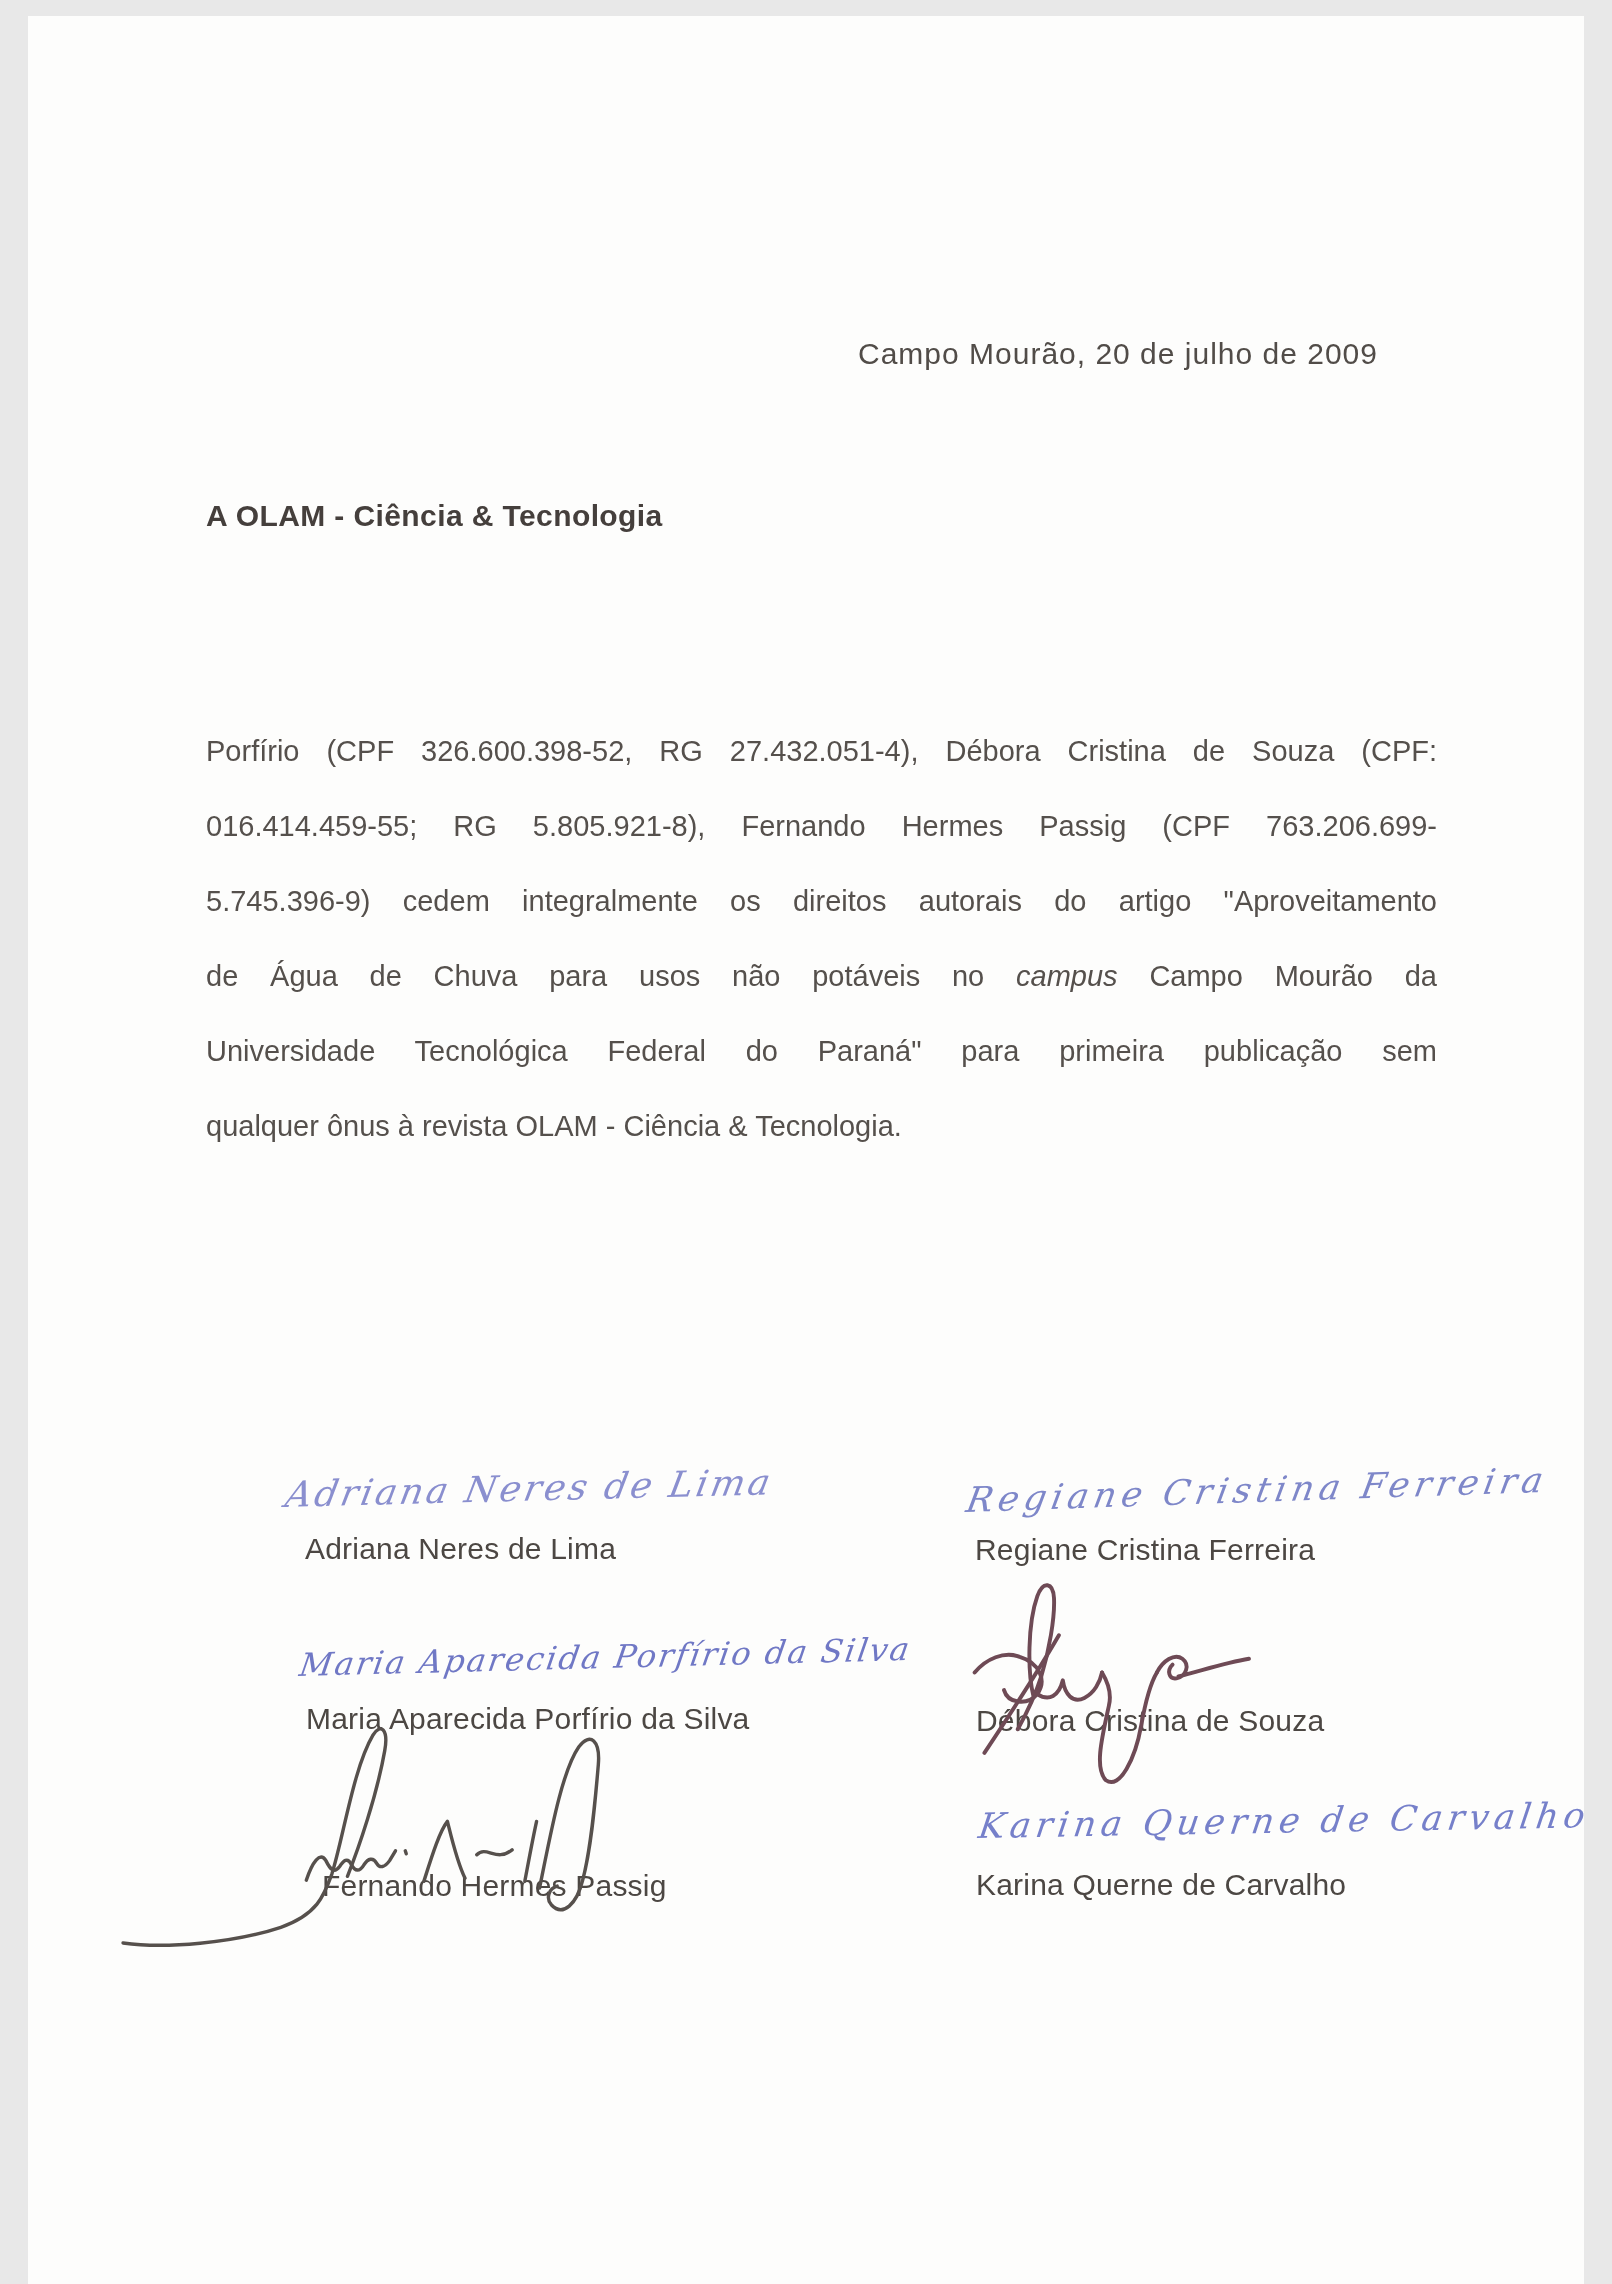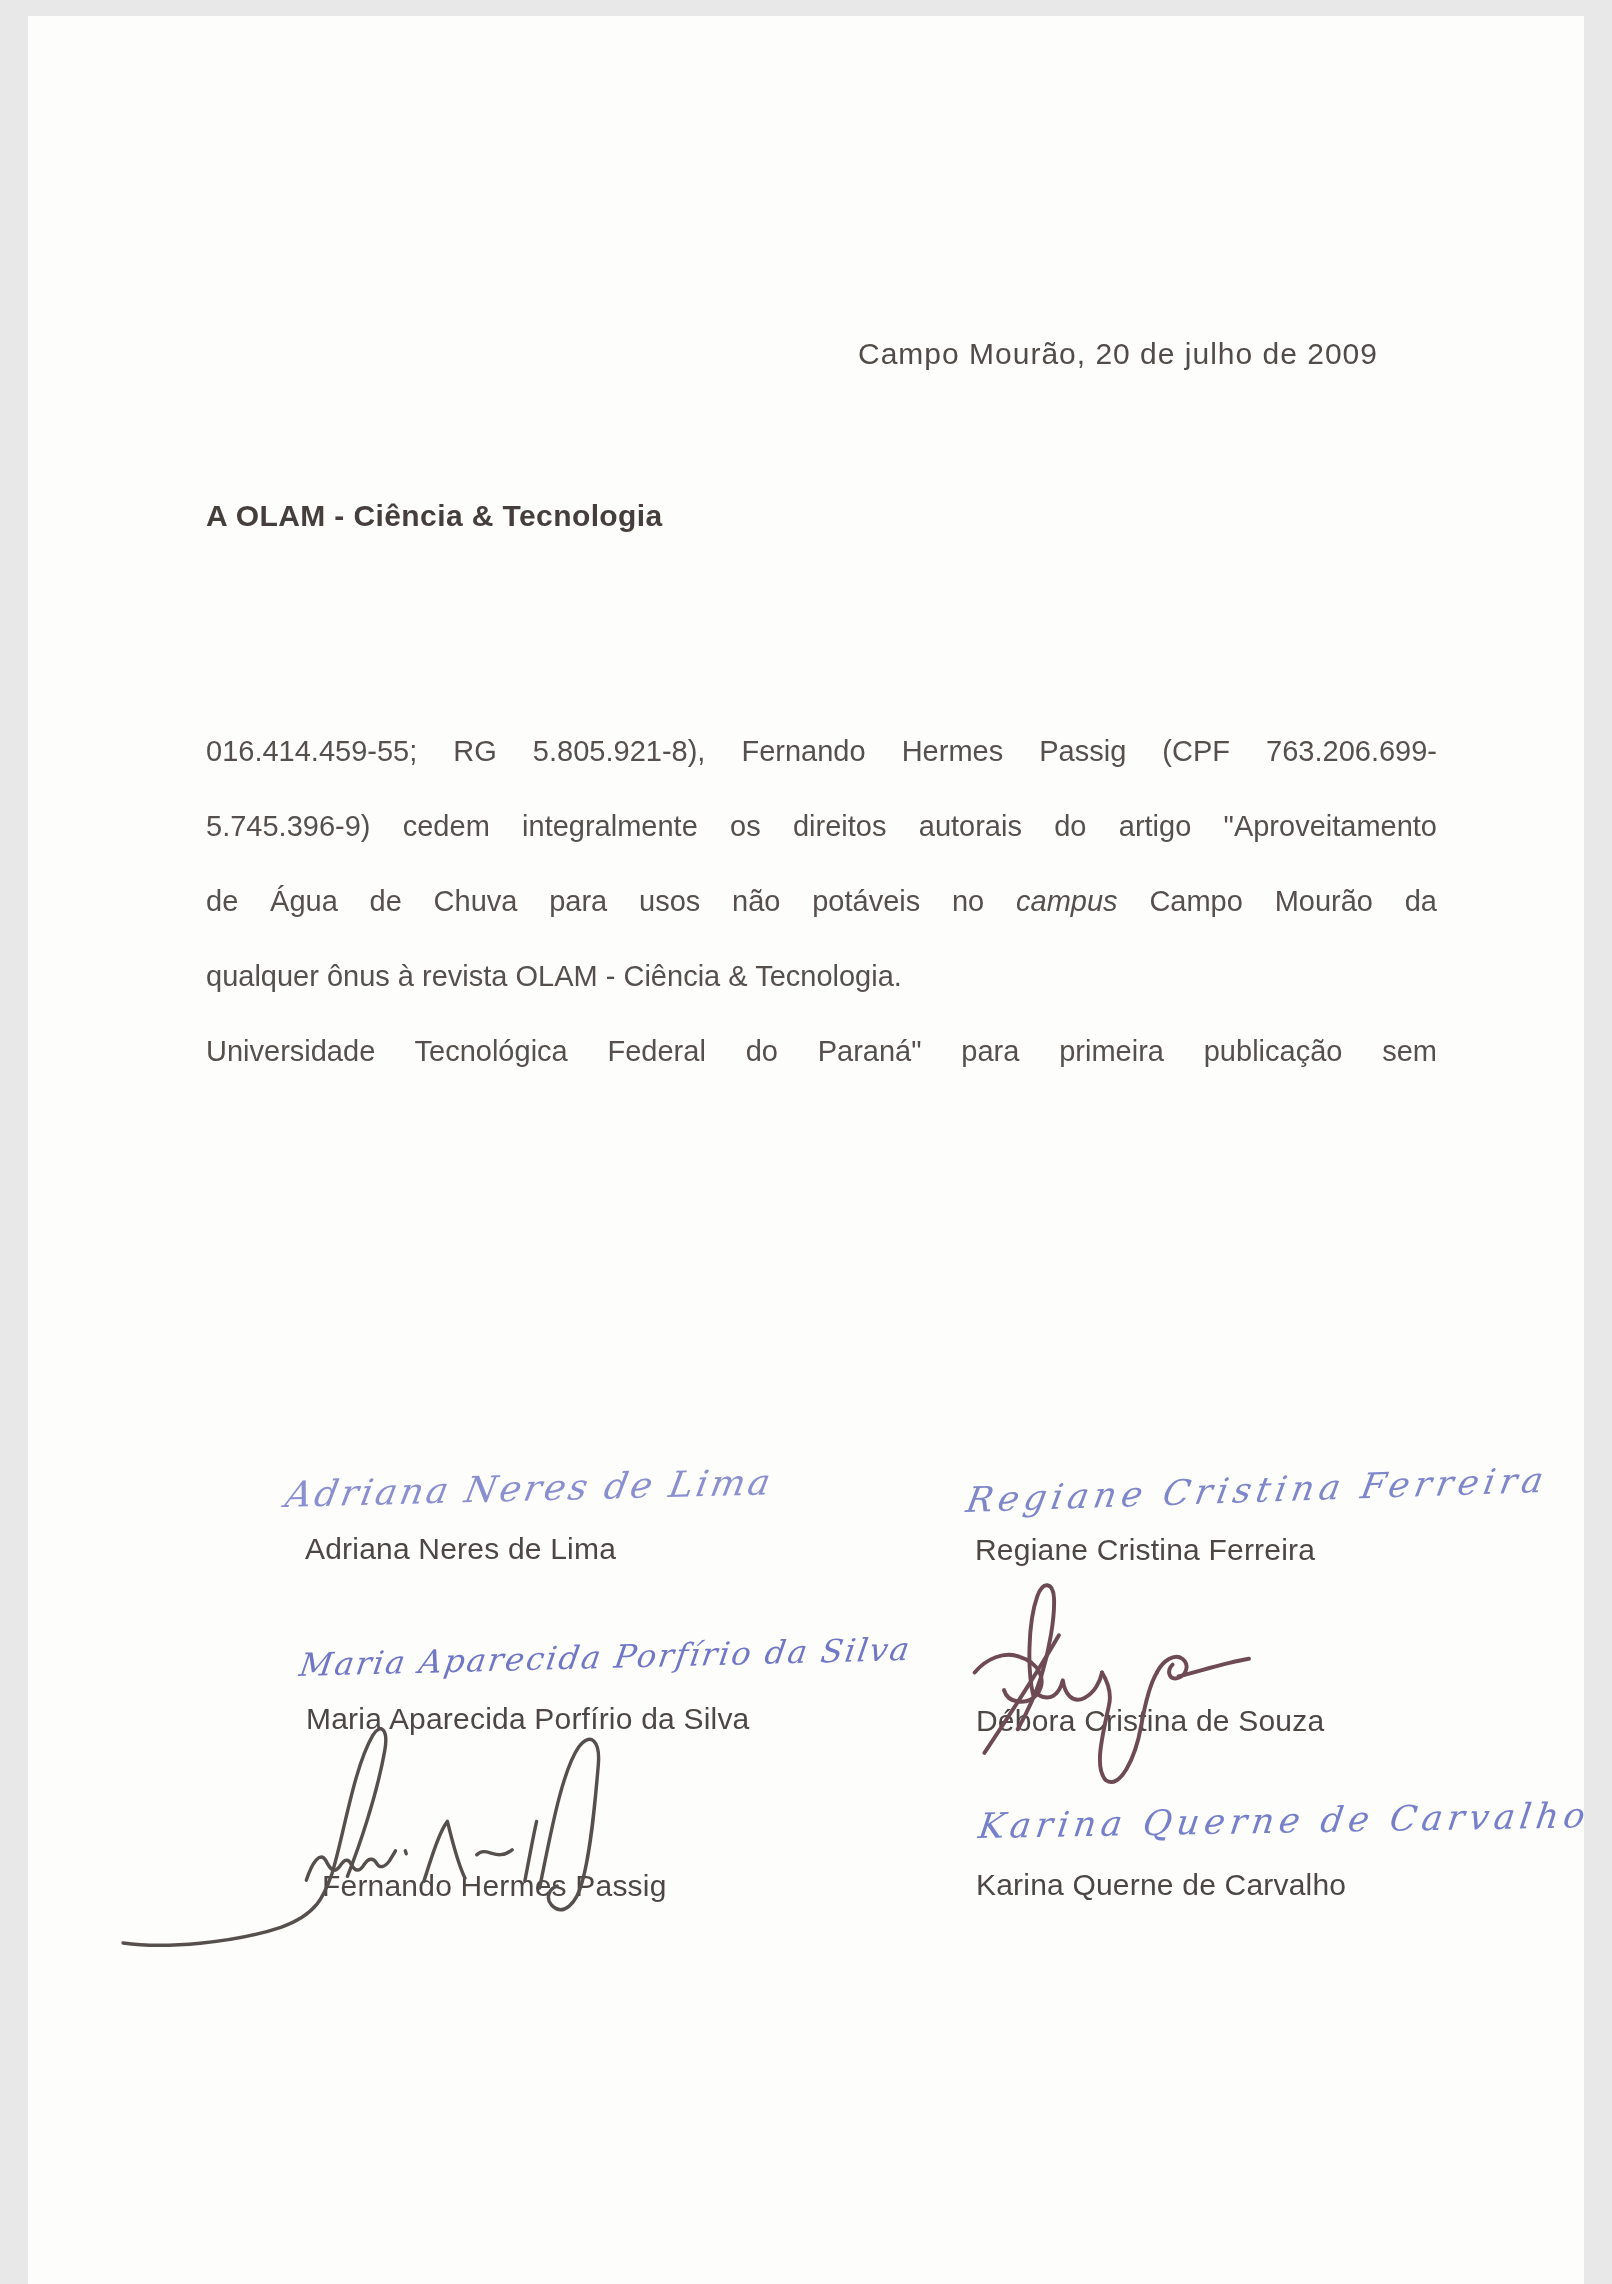--- a/index.html
+++ b/index.html
@@ -55,25 +55,26 @@
 </head>
 <body>
 
 <div class="page">
 
   <div class="abs date-line">Campo Mourão, 20 de julho de 2009</div>
 
   <div class="abs addressee">A OLAM - Ciência &amp; Tecnologia</div>
 
   <div class="abs body-text">
+    <div class="line">Porfírio (CPF 326.600.398-52, RG 27.432.051-4), Débora Cristina de Souza (CPF:</div>
     <div class="line">016.414.459-55; RG 5.805.921-8), Fernando Hermes Passig (CPF 763.206.699-</div>
     <div class="line">5.745.396-9) cedem integralmente os direitos autorais do artigo "Aproveitamento</div>
     <div class="line"><span>de Água de Chuva para usos não potáveis no</span> <span class="it">campus</span> <span>Campo Mourão da</span></div>
+    <div class="line">Universidade Tecnológica Federal do Paraná" para primeira publicação sem</div>
     <div class="line last">qualquer ônus à revista OLAM - Ciência &amp; Tecnologia.</div>
-    <div class="line">Universidade Tecnológica Federal do Paraná" para primeira publicação sem</div>
   </div>
 
   <div class="abs hand h1" style="left: 258px; top: 1458px; color: rgb(138, 143, 207);">Adriana Neres de Lima</div>
   <div class="abs printed-name" style="left:277px;top:1516px;">Adriana Neres de Lima</div>
 
   <div class="abs hand h2" style="left: 939px; top: 1464px; color: rgb(126, 135, 201);">Regiane Cristina Ferreira</div>
   <div class="abs printed-name" style="left:947px;top:1517px;">Regiane Cristina Ferreira</div>
 
   <div class="abs hand h3" style="left: 272px; top: 1630px; color: rgb(112, 120, 197);">Maria Aparecida Porfírio da Silva</div>
   <div class="abs printed-name" style="left:278px;top:1686px;">Maria Aparecida Porfírio da Silva</div>

